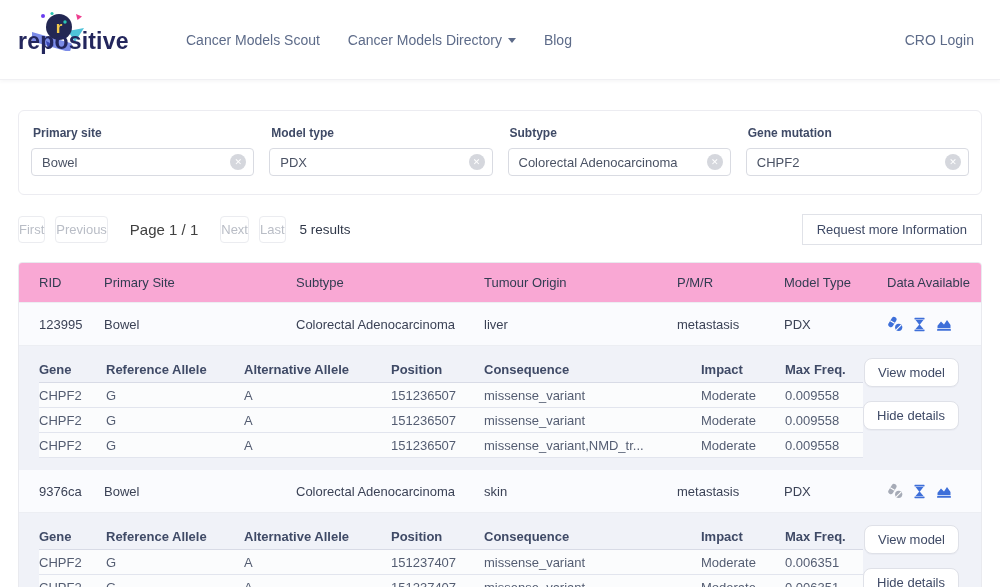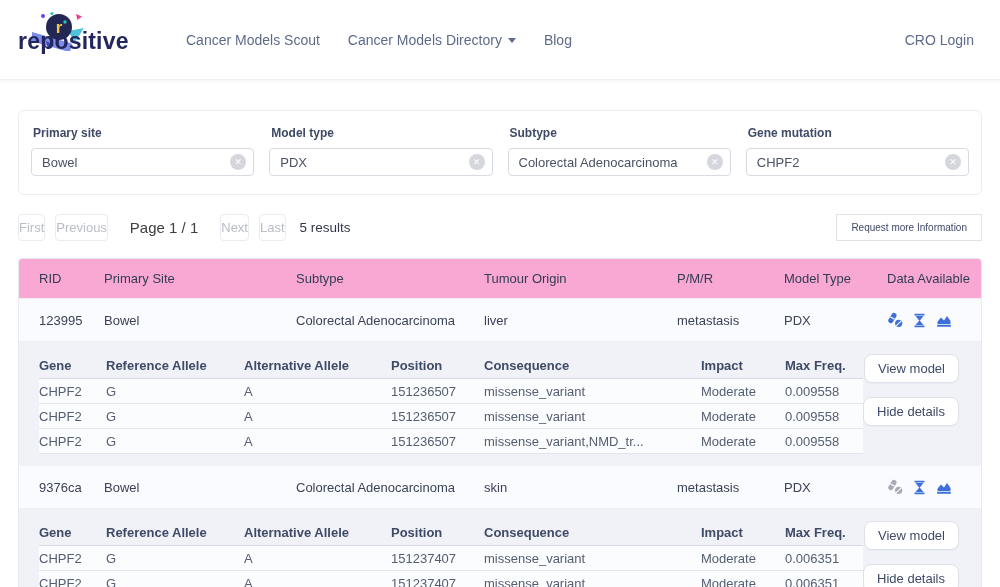--- a/index.html
+++ b/index.html
@@ -77,21 +77,21 @@
     background: #fff; color: #b9bdc6; font-size: 13px;
     font-family: "Liberation Sans", sans-serif;
     cursor: default;
   }
   .page-info { color: #404040; font-size: 15px; font-weight: 500; margin: 0 12px; }
   .results-count { color: #2f3748; font-size: 13.5px; margin-left: 4px; }
   .request-btn {
     margin-left: auto;
     padding: 7px 14px;
     border: 1px solid #e0e2e8; border-radius: 0;
-    background: #fff; color: #3f4a66; font-size: 10px;
+    background: #fff; color: #3f4a66; font-size: 13px;
     font-family: "Liberation Sans", sans-serif;
     cursor: pointer;
   }
 
   
   .table-card {
     margin: 17px 18px 0;
     border: 1px solid #e9eaef;
     border-radius: 4px 4px 0 0;
     overflow: hidden;

